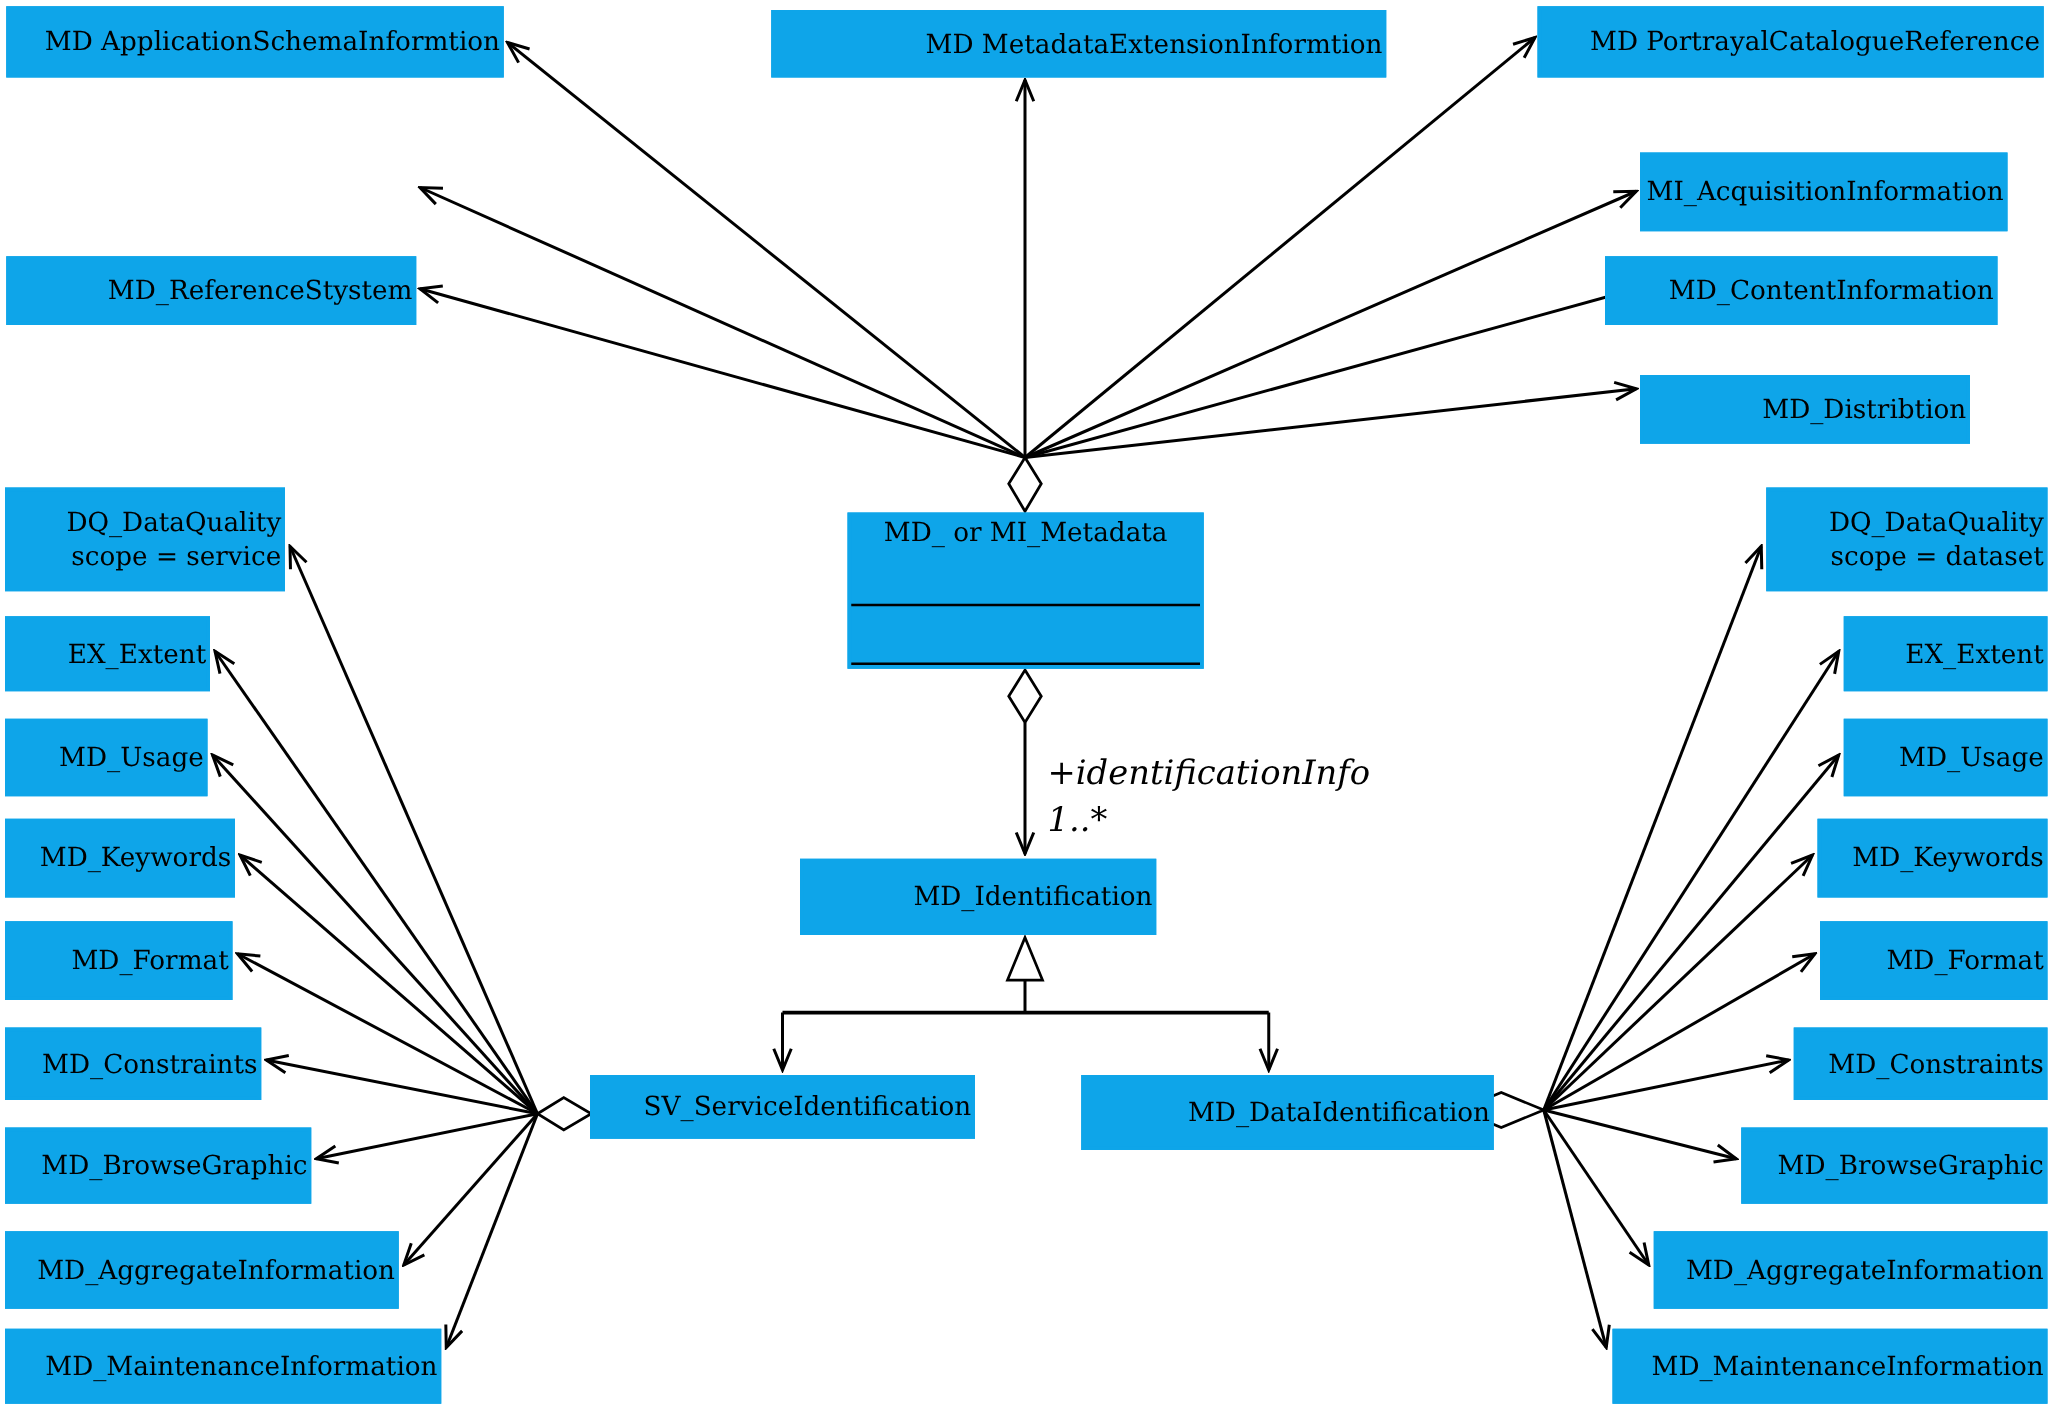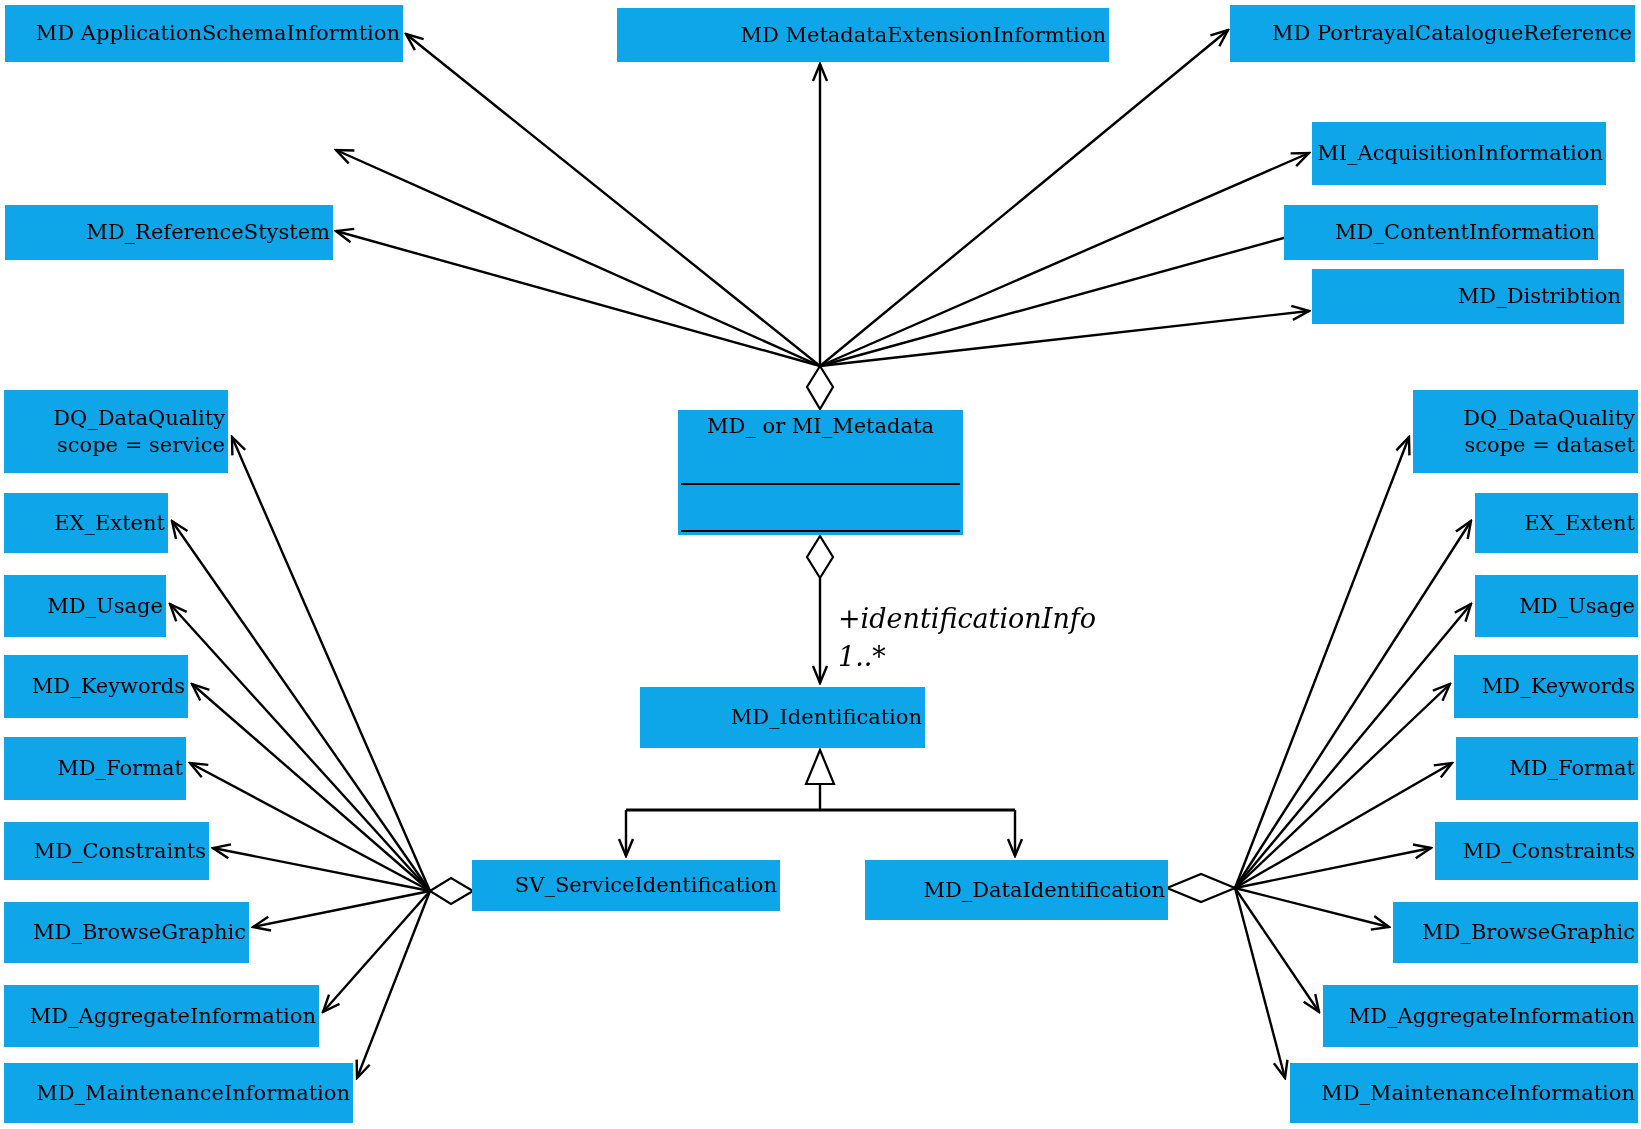--- a/index.html
+++ b/index.html
@@ -125,21 +125,21 @@
   <div class="node" style="left:5px;top:205px;width:328px;height:55px">
     <span class="lbl">MD_ReferenceStystem</span>
   </div>
 
   <div class="node" style="left:1312px;top:122px;width:294px;height:63px">
     <span class="lbl">MI_AcquisitionInformation</span>
   </div>
   <div class="node" style="left:1284px;top:205px;width:314px;height:55px">
     <span class="lbl">MD_ContentInformation</span>
   </div>
-  <div class="node" style="left:1312px;top:269px;width:312px;height:55px">
+  <div class="node" style="left:1312px;top:300px;width:264px;height:55px">
     <span class="lbl">MD_Distribtion</span>
   </div>
 
   <div class="node compartments" style="left:678px;top:410px;width:285px;height:125px">
     <div class="compartment" style="height:62px">
       <span class="lbl">MD_ or MI_Metadata</span>
     </div>
     <div class="compartment" style="height:40px"></div>
     <div class="compartment" style="flex:1"></div>
   </div>
@@ -147,21 +147,21 @@
   <div class="edge-label" style="left:838px;top:603px">+identificationInfo</div>
   <div class="edge-label" style="left:838px;top:641px">1..*</div>
 
   <div class="node" style="left:640px;top:687px;width:285px;height:61px">
     <span class="lbl">MD_Identification</span>
   </div>
 
   <div class="node" style="left:472px;top:860px;width:308px;height:51px">
     <span class="lbl">SV_ServiceIdentification</span>
   </div>
-  <div class="node" style="left:865px;top:860px;width:303px;height:60px">
+  <div class="node" style="left:865px;top:860px;width:330px;height:60px">
     <span class="lbl">MD_DataIdentification</span>
   </div>
 
   <div class="node" style="left:4px;top:390px;width:224px;height:83px">
     <span class="lbl">DQ_DataQuality</span>
     <span class="lbl">scope = service</span>
   </div>
   <div class="node" style="left:4px;top:493px;width:164px;height:60px">
     <span class="lbl">EX_Extent</span>
   </div>

